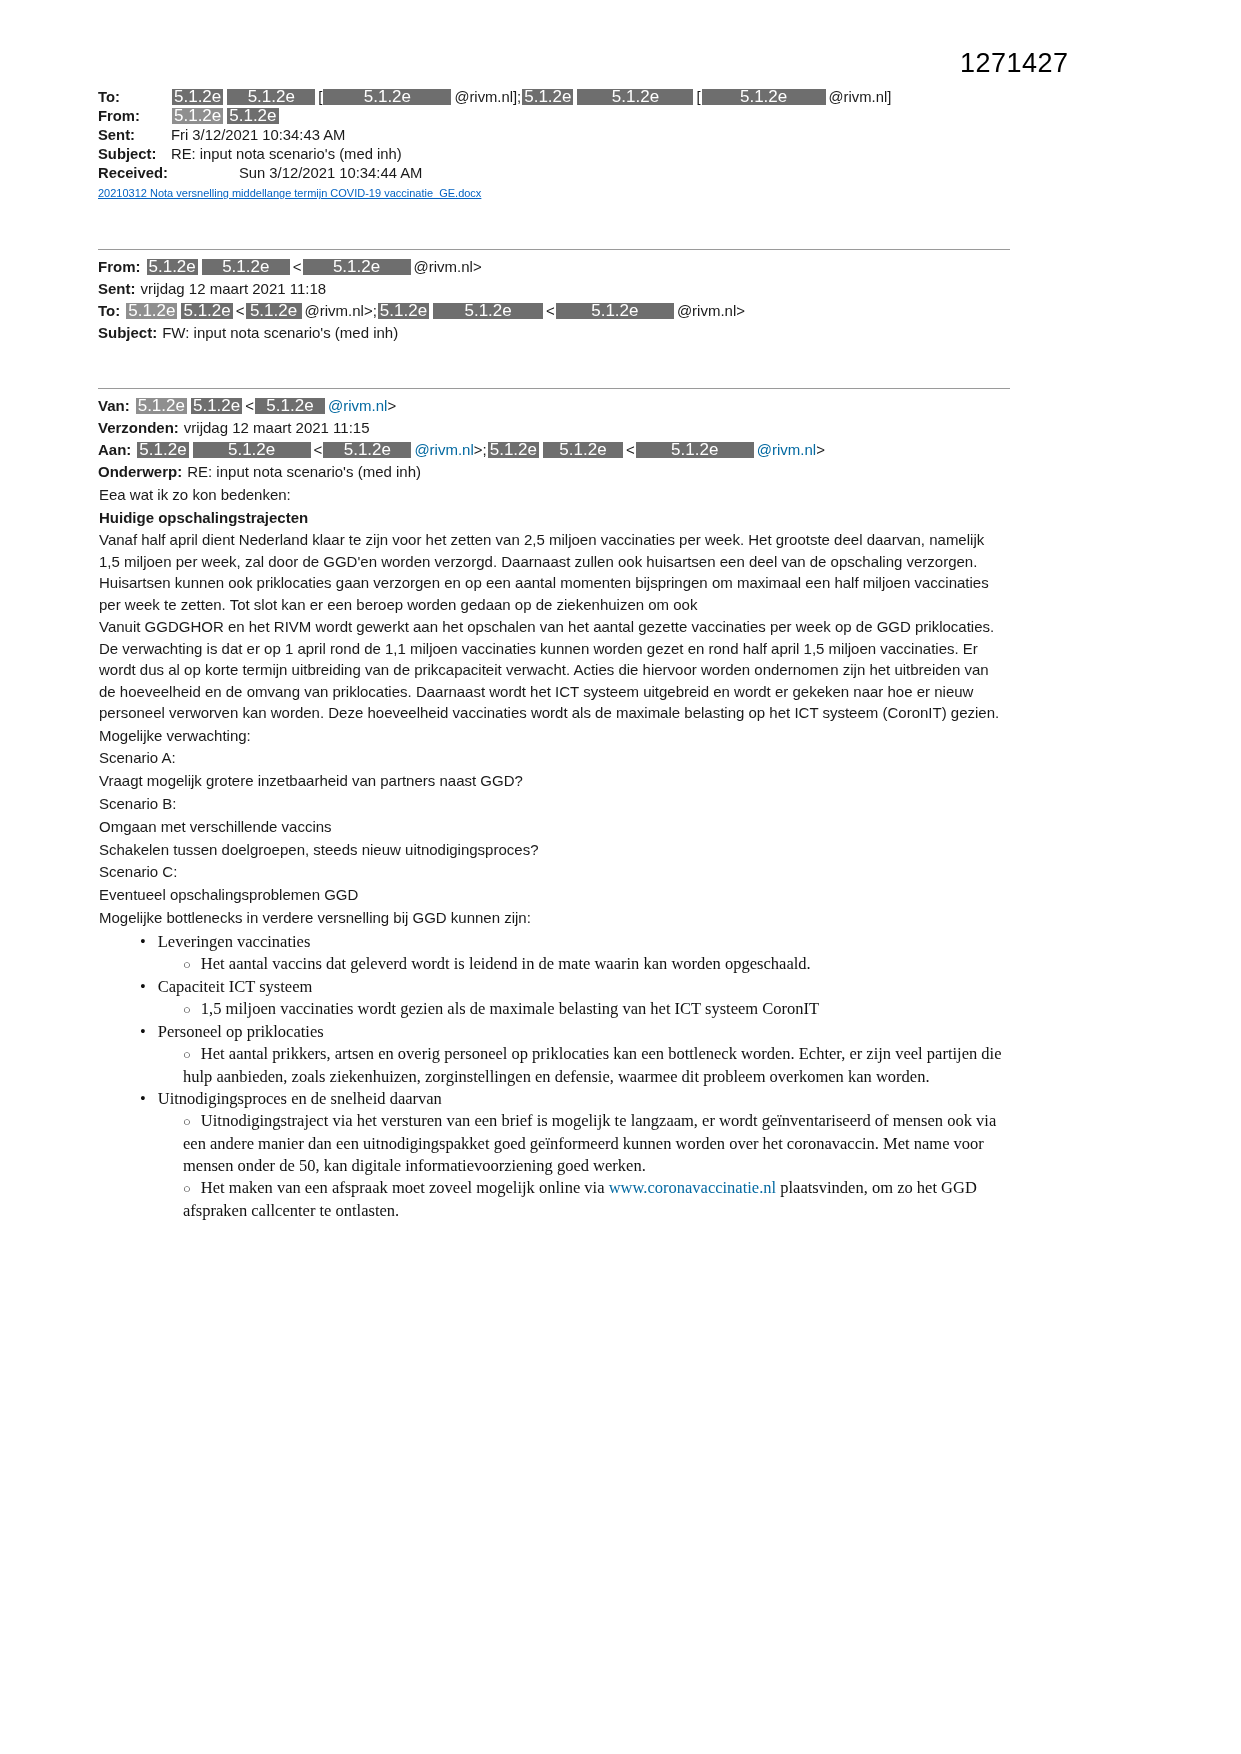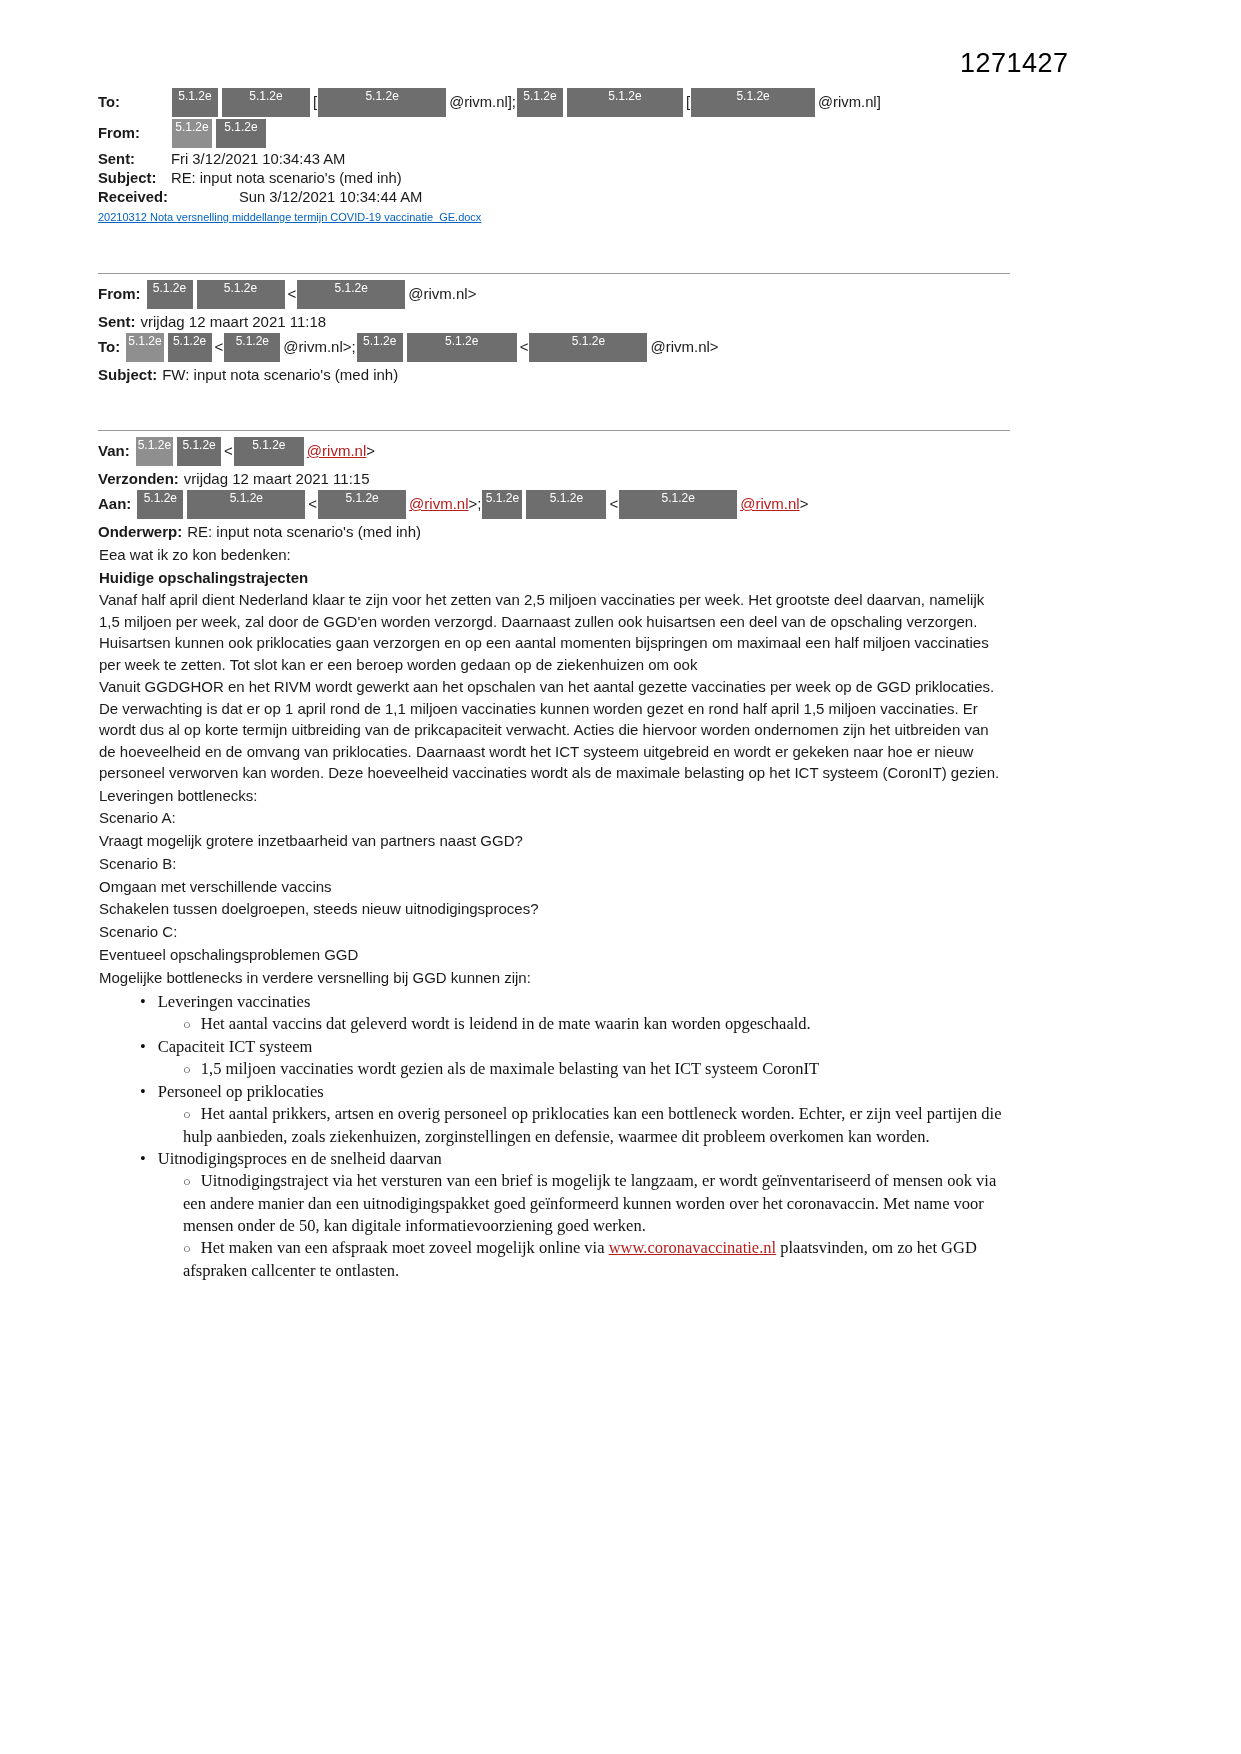--- a/index.html
+++ b/index.html
@@ -27,26 +27,26 @@
   .h2block { margin-top:46px; }
   .h3block { margin-top:44px; }
   .h2block .row, .h3block .row { white-space:nowrap; }
 
   .seg-label { font-weight:bold; display:inline-block; margin-right:5px; }
   .seg-text  { }
   .seg-gap   { display:inline-block; }
   .seg-redact {
     display:inline-block;
     background:#6e6e6e; color:#ffffff;
-    font-size:12px; line-height:16px; height:29px;
+    font-size:17px; line-height:16px; height:16px;
     text-align:center; vertical-align:middle;
     margin:0 3px 2px 1px; padding:0 2px;
   }
   .seg-redact.light { background:#8f8f8f; }
-  .seg-link { color:#b91c1c; text-decoration:underline; cursor:pointer; }
+  .seg-link { color:#0369a1; cursor:pointer; }
   a.attach {
     color:#0563c1; text-decoration:underline;
     font-size:11px; cursor:pointer;
   }
 
   
   .bodyblock { font-size:15px; line-height:21.5px; }
   .intro   { margin-top:19px; }
   .heading { font-weight:bold; margin-top:17px; }
   p.par    { margin:1px; }
@@ -96,21 +96,21 @@
     <div class="row"><span class="seg-label">Aan:</span><span class="seg-redact" style="min-width: 46px;">5.1.2e</span><span class="seg-redact" style="min-width: 118px;">5.1.2e</span><span class="seg-text">&lt;</span><span class="seg-redact" style="min-width: 88px;">5.1.2e</span><span class="seg-link">@rivm.nl</span><span class="seg-text">&gt;;</span><span class="seg-redact" style="min-width: 40px;">5.1.2e</span><span class="seg-redact" style="min-width: 80px;">5.1.2e</span><span class="seg-text">&lt;</span><span class="seg-redact" style="min-width: 118px;">5.1.2e</span><span class="seg-link">@rivm.nl</span><span class="seg-text">&gt;</span></div>
     <div class="row"><span class="seg-label">Onderwerp:</span><span class="seg-text">RE: input nota scenario's (med inh)</span></div>
   </div>
 
   <div class="bodyblock">
     <p class="par intro">Eea wat ik zo kon bedenken:</p>
     <p class="par heading">Huidige opschalingstrajecten</p>
     <p class="par">Vanaf half april dient Nederland klaar te zijn voor het zetten van 2,5 miljoen vaccinaties per week. Het grootste deel daarvan, namelijk 1,5 miljoen per week, zal door de GGD'en worden verzorgd. Daarnaast zullen ook huisartsen een deel van de opschaling verzorgen. Huisartsen kunnen ook priklocaties gaan verzorgen en op een aantal momenten bijspringen om maximaal een half miljoen vaccinaties per week te zetten. Tot slot kan er een beroep worden gedaan op de ziekenhuizen om ook</p>
     <p class="par">Vanuit GGDGHOR en het RIVM wordt gewerkt aan het opschalen van het aantal gezette vaccinaties per week op de GGD priklocaties. De verwachting is dat er op 1 april rond de 1,1 miljoen vaccinaties kunnen worden gezet en rond half april 1,5 miljoen vaccinaties. Er wordt dus al op korte termijn uitbreiding van de prikcapaciteit verwacht. Acties die hiervoor worden ondernomen zijn het uitbreiden van de hoeveelheid en de omvang van priklocaties. Daarnaast wordt het ICT systeem uitgebreid en wordt er gekeken naar hoe er nieuw personeel verworven kan worden.  Deze hoeveelheid vaccinaties wordt als de maximale belasting op het ICT systeem (CoronIT) gezien.</p>
 
-    <p class="par line gapA">Leveringen bottlenecks:</p>
+    <p class="par line gapA">Mogelijke verwachting:</p>
     <p class="par line">Scenario A:</p>
     <p class="par line">Vraagt mogelijk grotere inzetbaarheid van partners naast GGD?</p>
     <p class="par line">Scenario B:</p>
     <p class="par line">Omgaan met verschillende vaccins</p>
     <p class="par line">Schakelen tussen doelgroepen, steeds nieuw uitnodigingsproces?</p>
 
     <p class="par line gapB">Scenario C:</p>
     <p class="par line">Eventueel opschalingsproblemen GGD</p>
     <p class="par line">Mogelijke bottlenecks in verdere versnelling bij GGD kunnen zijn:</p>
 

